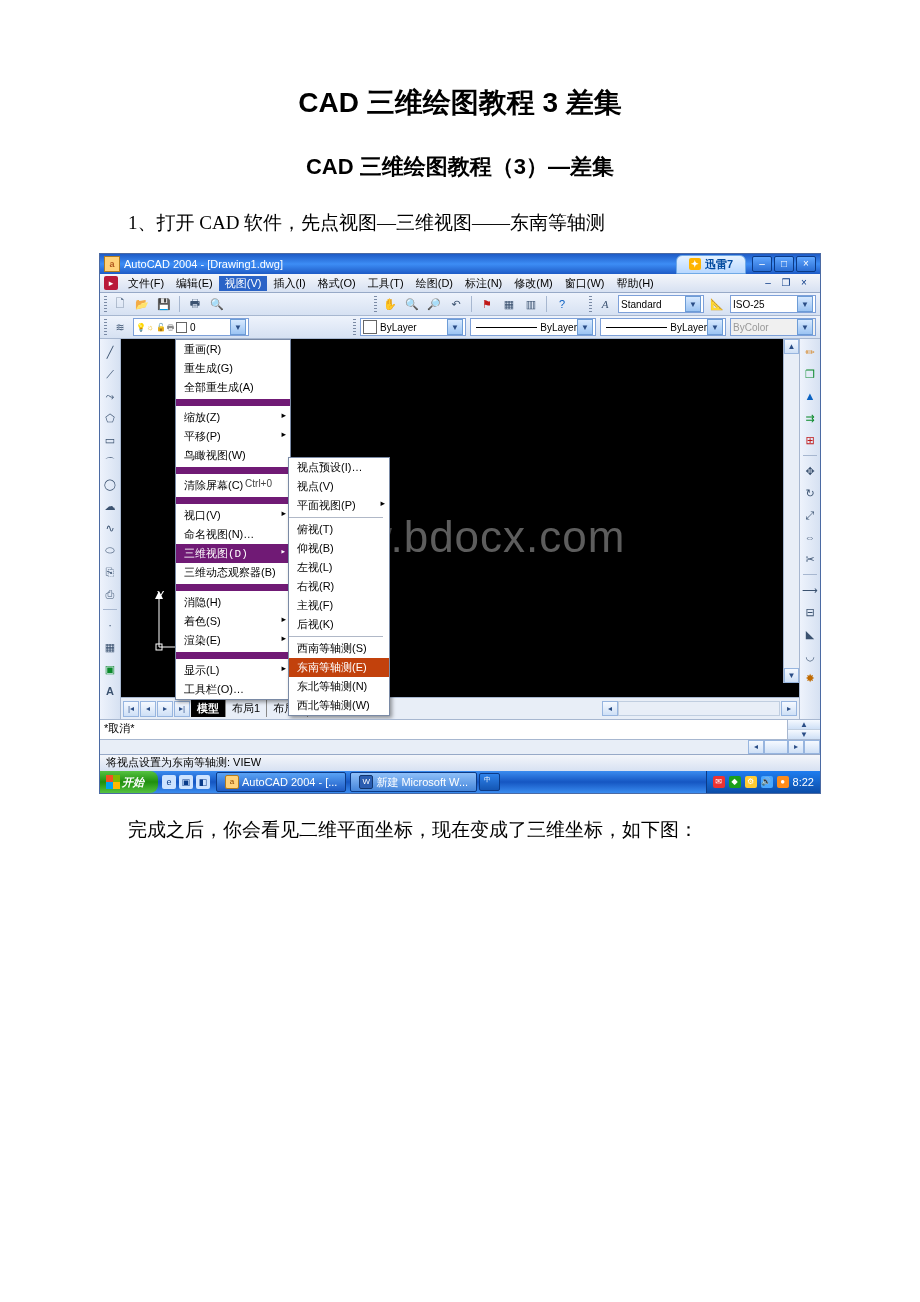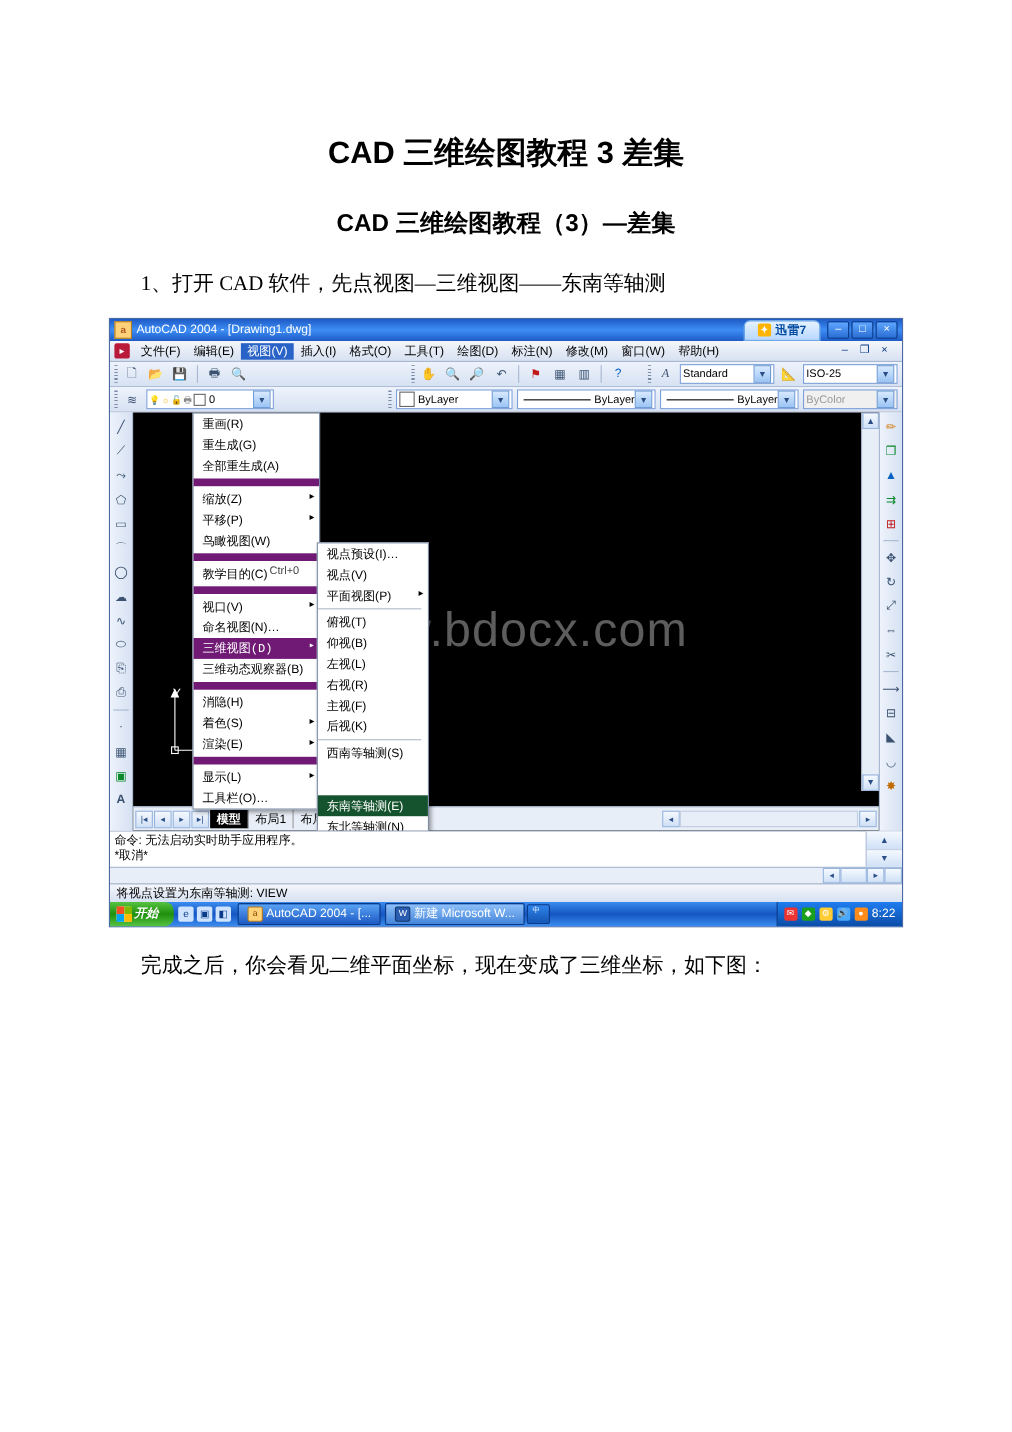--- a/index.html
+++ b/index.html
@@ -5,21 +5,21 @@
   body {
     margin: 0;
     padding: 0;
     background: #fff;
     font-family: "SimSun", "宋体", serif;
     color: #000;
   }
   .page {
     width: 920px;
     margin: 0 auto;
-    padding: 120px 90px 60px 90px;
+    padding: 84px 90px 60px 90px;
     box-sizing: border-box;
   }
   h1.title {
     text-align: center;
     font-family: "SimHei", "黑体", sans-serif;
     font-size: 28px;
     font-weight: bold;
     margin: 0 0 30px 0;
   }
   h2.subtitle {
@@ -159,21 +159,21 @@
   .menu-drop .mi.highlight::after { color:#fff; }
   .menu-drop .shortcut { position:absolute;right:18px;font-size:10px;color:#444; }
 
   .submenu {
     position:absolute;top:118px;left:167px;width:100px;background:#fff;border:1px solid #7a8aa5;
     box-shadow:2px 2px 4px rgba(0,0,0,0.4);z-index:11;
   }
   .submenu .mi { padding:2px 14px 2px 8px;font-size:11px;color:#000;position:relative;white-space:nowrap; }
   .submenu .mi.has-sub::after { content:"▸";position:absolute;right:4px;font-size:9px; }
   .submenu .mi.sep { border-top:1px solid #b0b8c7;margin:2px 6px 0 0;padding-top:4px; }
-  .submenu .mi.highlight { background:#14532d;color:#fff;margin-top:29px; }
+  .submenu .mi.highlight { background:#c2410c;color:#fff; }
 
   .watermark {
     position:absolute;left:50%;top:52%;transform:translate(-50%,-50%);
     font-size:44px;color:#5d5d5d;letter-spacing:1px;font-family:Arial,sans-serif;
     user-select:none;pointer-events:none;white-space:nowrap;
   }
   .ucs {
     position:absolute;left:26px;bottom:58px;color:#fff;font-size:11px;
   }
   .ucs .yaxis { position:absolute;left:10px;bottom:60px; }
@@ -403,21 +403,21 @@
       <div class="canvas-area">
 
         <div class="menu-drop">
           <div class="mi">重画(R)</div>
           <div class="mi">重生成(G)</div>
           <div class="mi">全部重生成(A)</div>
           <div class="mi sep has-sub">缩放(Z)</div>
           <div class="mi has-sub">平移(P)</div>
           <div class="mi">鸟瞰视图(W)</div>
           <div class="mi sep">
-            <span>教学目的(C)</span>
+            <span>清除屏幕(C)</span>
             <span class="shortcut">Ctrl+0</span>
           </div>
           <div class="mi sep has-sub">视口(V)</div>
           <div class="mi">命名视图(N)…</div>
           <div class="mi highlight has-sub">三维视图(D)</div>
           <div class="mi">三维动态观察器(B)</div>
           <div class="mi sep">消隐(H)</div>
           <div class="mi has-sub">着色(S)</div>
           <div class="mi has-sub">渲染(E)</div>
           <div class="mi sep has-sub">显示(L)</div>
@@ -492,21 +492,20 @@
         <span class="tb-btn">⟶</span>
         <span class="tb-btn">⊟</span>
         <span class="tb-btn">◣</span>
         <span class="tb-btn">◡</span>
         <span class="tb-btn" style="color:#c06a00">✸</span>
       </div>
     </div>
 
     <div class="cmdline-area">
       <div class="cmdline-txt">
-        <div>命令:  无法启动实时助手应用程序。</div>
         <div>*取消*</div>
       </div>
       <div class="cmdline-scroll">
         <div class="arr">▲</div>
         <div class="arr">▼</div>
       </div>
     </div>
     <div class="cmdline-h">
       <span style="flex:1"></span>
       <span class="arr">◂</span>

